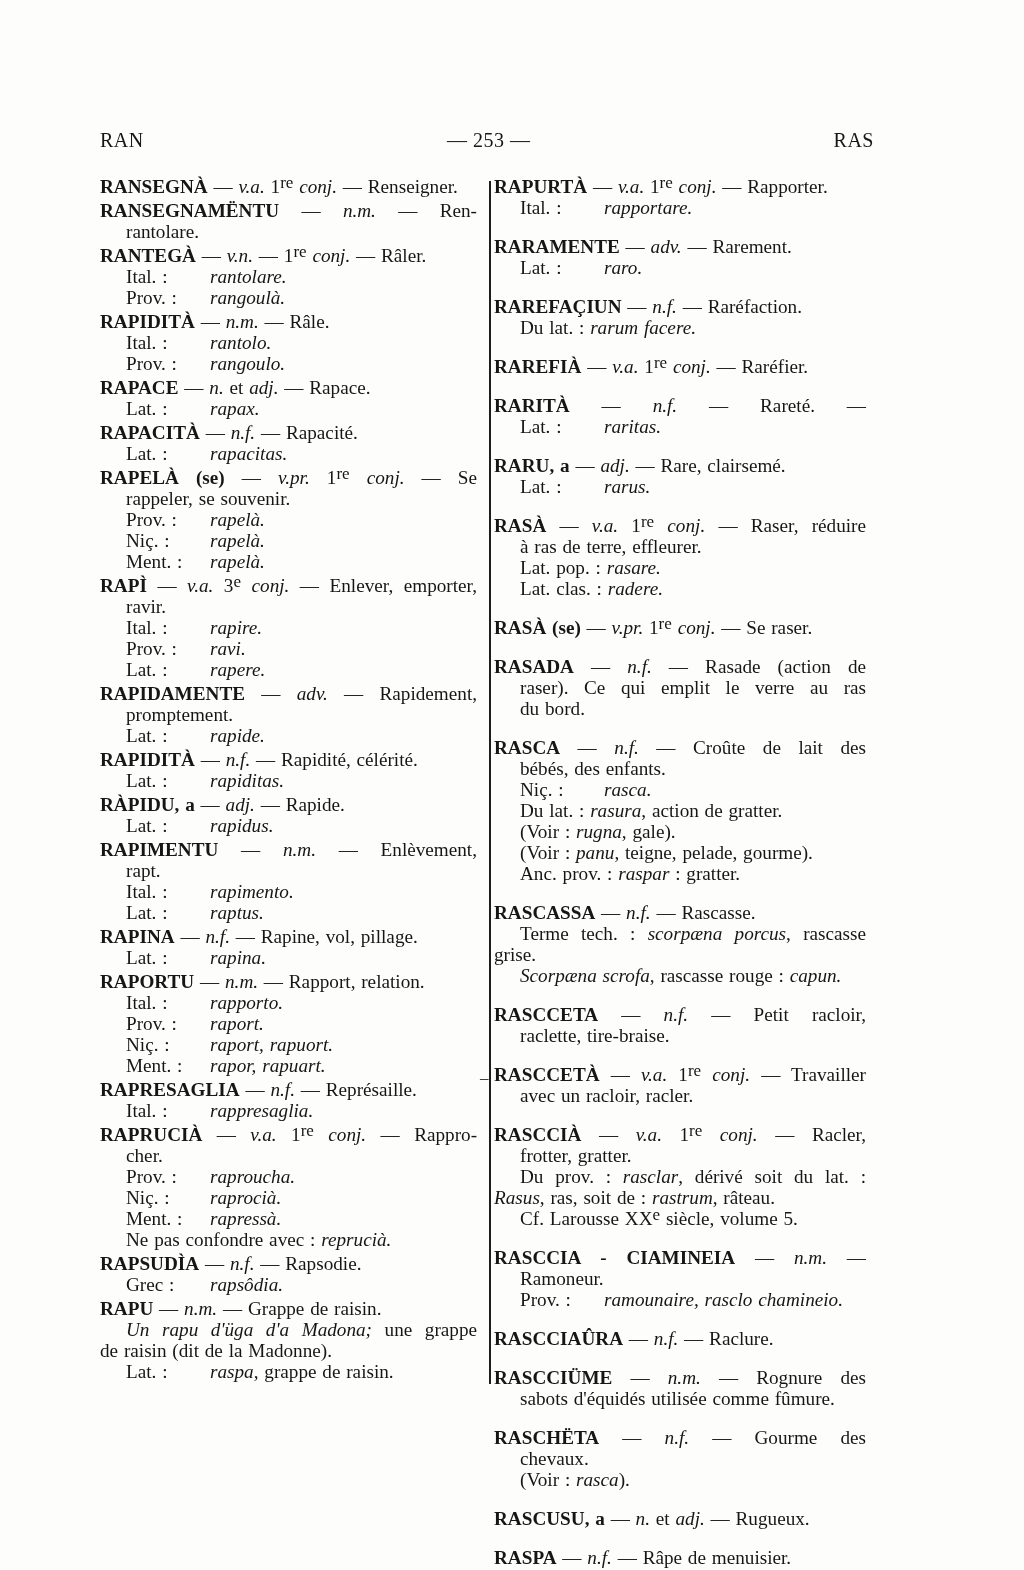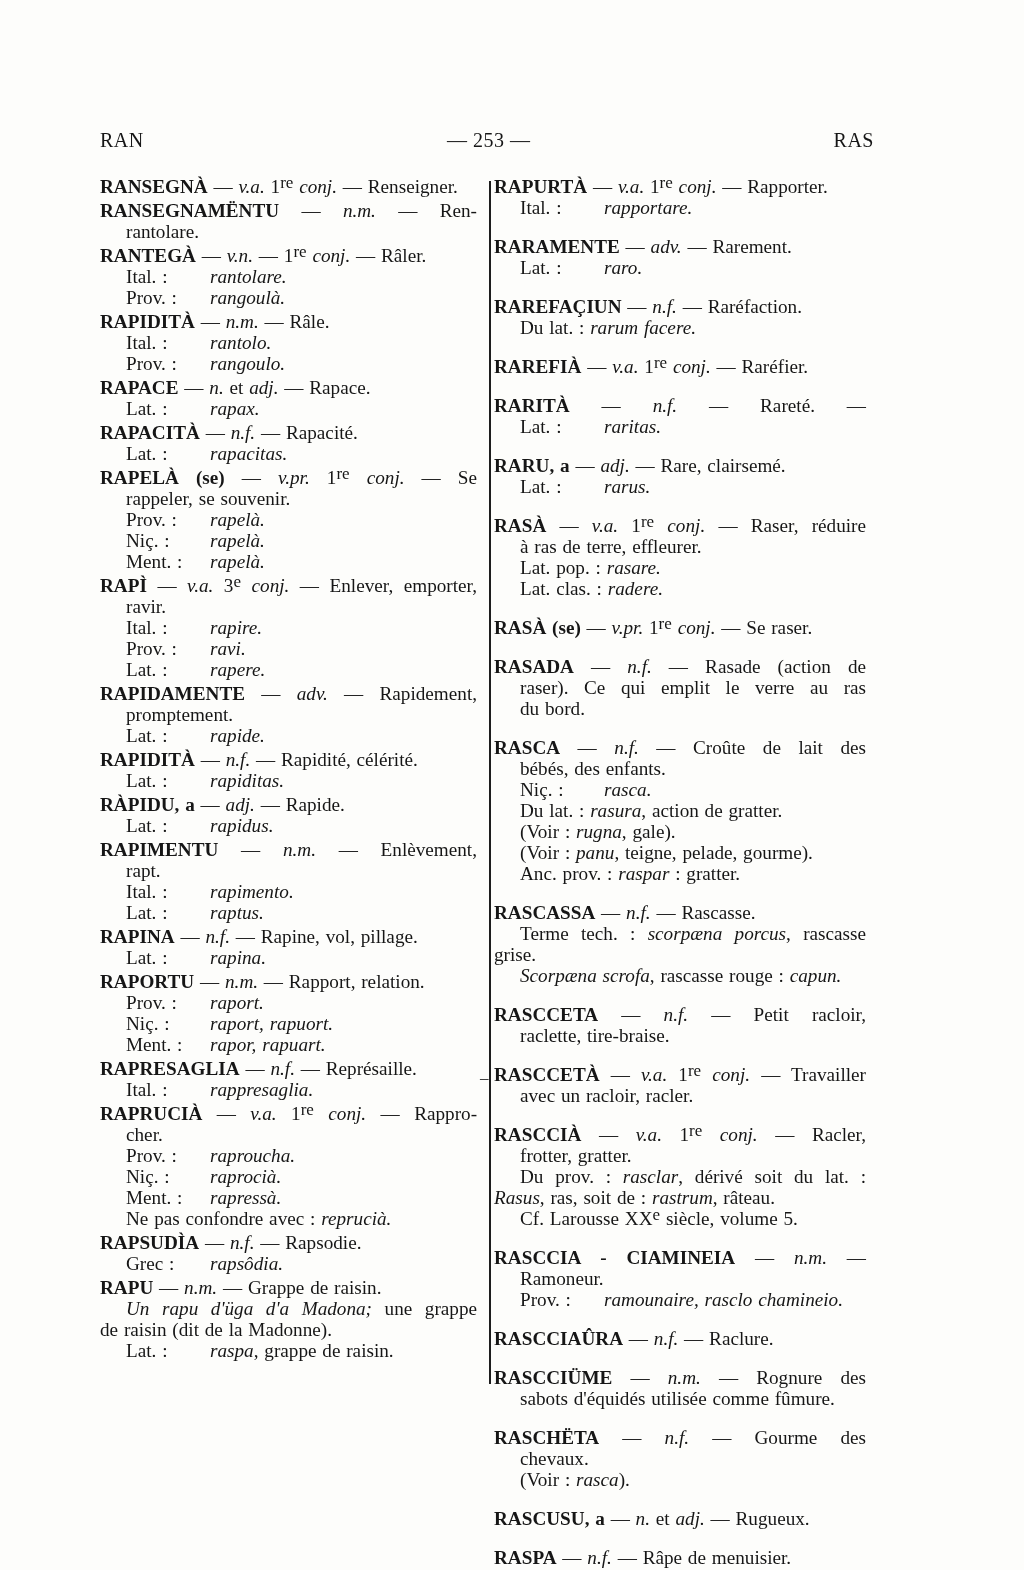--- a/index.html
+++ b/index.html
@@ -119,20 +119,21 @@
         <div class="line i1"><span class="sg-n">rapt.</span></div>
         <div class="line i1"><span class="lab">Ital. :</span><span class="sg-i">rapimento.</span></div>
         <div class="line i1"><span class="lab">Lat. :</span><span class="sg-i">raptus.</span></div>
       </div>
       <div class="entry">
         <div class="line"><span class="sg-b">RAPINA</span><span class="sg-n"> — </span><span class="sg-i">n.f.</span><span class="sg-n"> — Rapine, vol, pillage.</span></div>
         <div class="line i1"><span class="lab">Lat. :</span><span class="sg-i">rapina.</span></div>
       </div>
       <div class="entry">
         <div class="line"><span class="sg-b">RAPORTU</span><span class="sg-n"> — </span><span class="sg-i">n.m.</span><span class="sg-n"> — Rapport, relation.</span></div>
+        <div class="line i1"><span class="lab">Ital. :</span><span class="sg-i">rapporto.</span></div>
         <div class="line i1"><span class="lab">Prov. :</span><span class="sg-i">raport.</span></div>
         <div class="line i1"><span class="lab">Niç. :</span><span class="sg-i">raport, rapuort.</span></div>
         <div class="line i1"><span class="lab">Ment. :</span><span class="sg-i">rapor, rapuart.</span></div>
       </div>
       <div class="entry">
         <div class="line"><span class="sg-b">RAPRESAGLIA</span><span class="sg-n"> — </span><span class="sg-i">n.f.</span><span class="sg-n"> — Représaille.</span></div>
         <div class="line i1"><span class="lab">Ital. :</span><span class="sg-i">rappresaglia.</span></div>
       </div>
       <div class="entry">
         <div class="line j"><span class="sg-b">RAPRUCIÀ</span><span class="sg-n"> — </span><span class="sg-i">v.a.</span><span class="sg-n"> 1</span><sup class="sg-s">re</sup><span class="sg-n"> </span><span class="sg-i">conj.</span><span class="sg-n"> — Rappro-</span></div>

